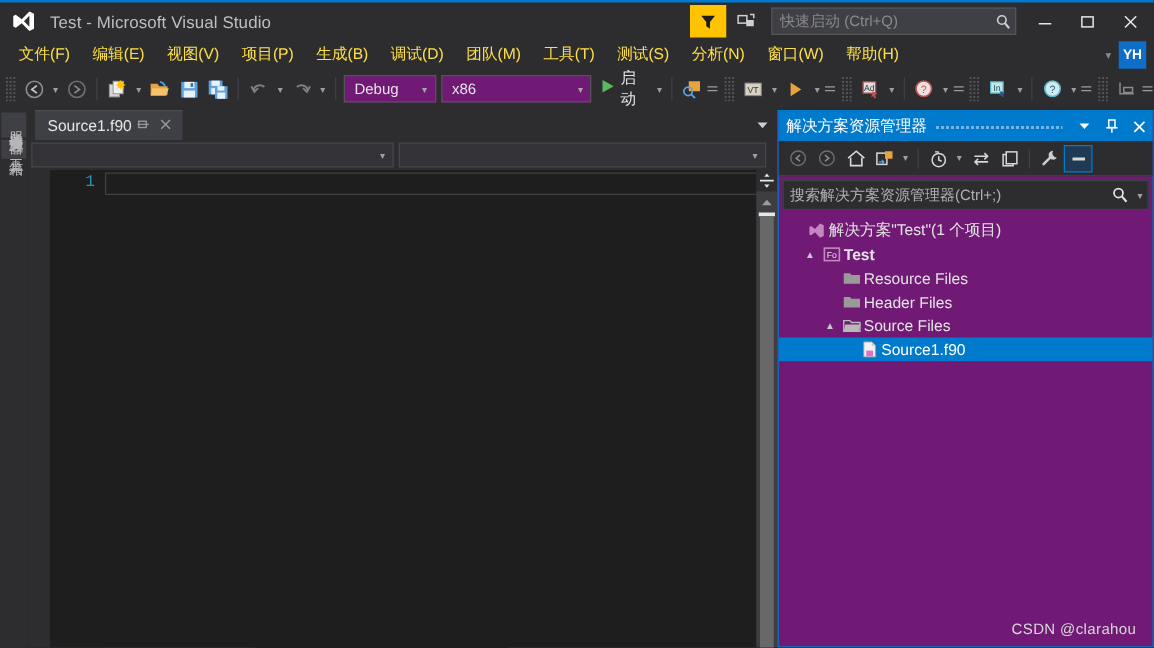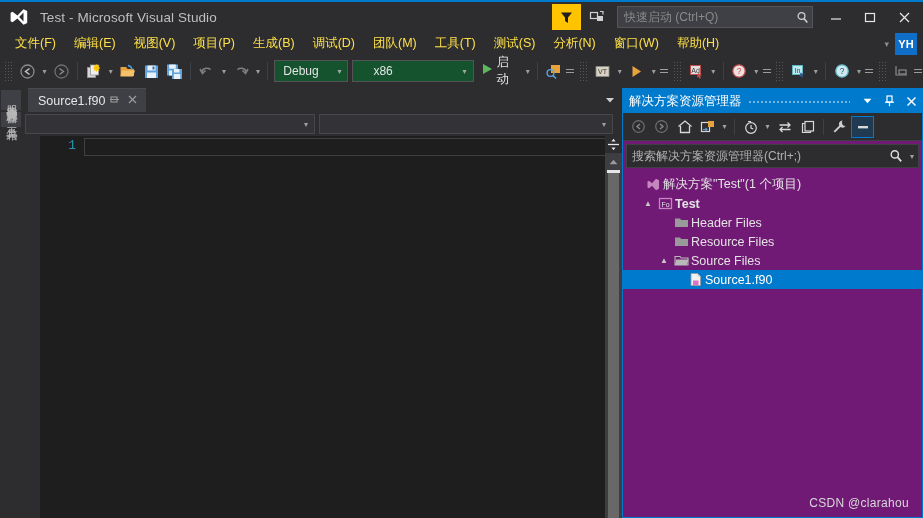--- a/index.html
+++ b/index.html
@@ -81,28 +81,28 @@
     background: #2d2d30; display: flex; align-items: center;
   }
   .grip { width: 9px; height: 20px; margin: 0 3px 0 4px;
     background-image: radial-gradient(#666 40%, transparent 42%);
     background-size: 3px 3px; opacity: .75; }
   .tb-btn { width: 24px; height: 24px; display: flex; align-items: center; justify-content: center; }
   .tb-caret { width: 11px; height: 24px; display:flex; align-items:center; justify-content:center;
               color:#9d9d9d; font-size: 8px; }
   .tb-sep { width: 1px; height: 18px; background: #3f3f46; margin: 0 4px; }
   .combo {
-    height: 22px; background: #14532d; border: 1px solid #545458;
+    height: 22px; background: #701a75; border: 1px solid #545458;
     display: flex; align-items: center; margin: 0 2px;
     color: #e4e4e4; font-size: 12px;
   }
   .combo .cv { padding: 0 6px 0 8px; flex: 1; white-space: nowrap; }
   .combo .cc { width: 16px; text-align: center; color: #a6a6a6; font-size: 8px; }
   .combo-debug { width: 76px; }
-  .combo-plat { width: 124px; padding-left: 12px; }
+  .combo-plat { width: 124px; }
   .start-btn { display: flex; align-items: center; height: 24px; padding: 0 2px 0 4px; }
   .start-label { color: #e4e4e4; font-size: 12.5px; margin-left: 3px; }
   .overflow-dots {
     width: 10px; height: 24px; display:flex; flex-direction: column;
     align-items: center; justify-content: center; gap:2px; color:#9d9d9d;
   }
   .ov-line { width: 8px; height: 1px; background: #9d9d9d; }
 
   
   .leftbar {
@@ -678,30 +678,30 @@
         </span>
         <span class="node-label bold">Test</span>
       </div>
 
       <div class="node" style="padding-left:48px;">
         <span class="node-icon">
           <svg width="15" height="13" viewBox="0 0 15 13">
             <path d="M1 2.5 H6 L7.2 4 H14 V11 H1 Z" fill="#9a9a9a"></path>
           </svg>
         </span>
-        <span class="node-label">Header Files</span>
+        <span class="node-label">Resource Files</span>
       </div>
 
       <div class="node" style="padding-left:48px;">
         <span class="node-icon">
           <svg width="15" height="13" viewBox="0 0 15 13">
             <path d="M1 2.5 H6 L7.2 4 H14 V11 H1 Z" fill="#9a9a9a"></path>
           </svg>
         </span>
-        <span class="node-label">Resource Files</span>
+        <span class="node-label">Header Files</span>
       </div>
 
       <div class="node" style="padding-left:34px;">
         <span class="expander">▲</span>
         <span class="node-icon">
           <svg width="15" height="13" viewBox="0 0 15 13">
             <path d="M1 2.5 H6 L7.2 4 H14 V11 H1 Z" fill="none" stroke="#b9b9b9" stroke-width="1.1"></path>
             <path d="M2.2 5.5 H14.5 L12.8 11 H1 Z" fill="#b9b9b9"></path>
           </svg>
         </span>

